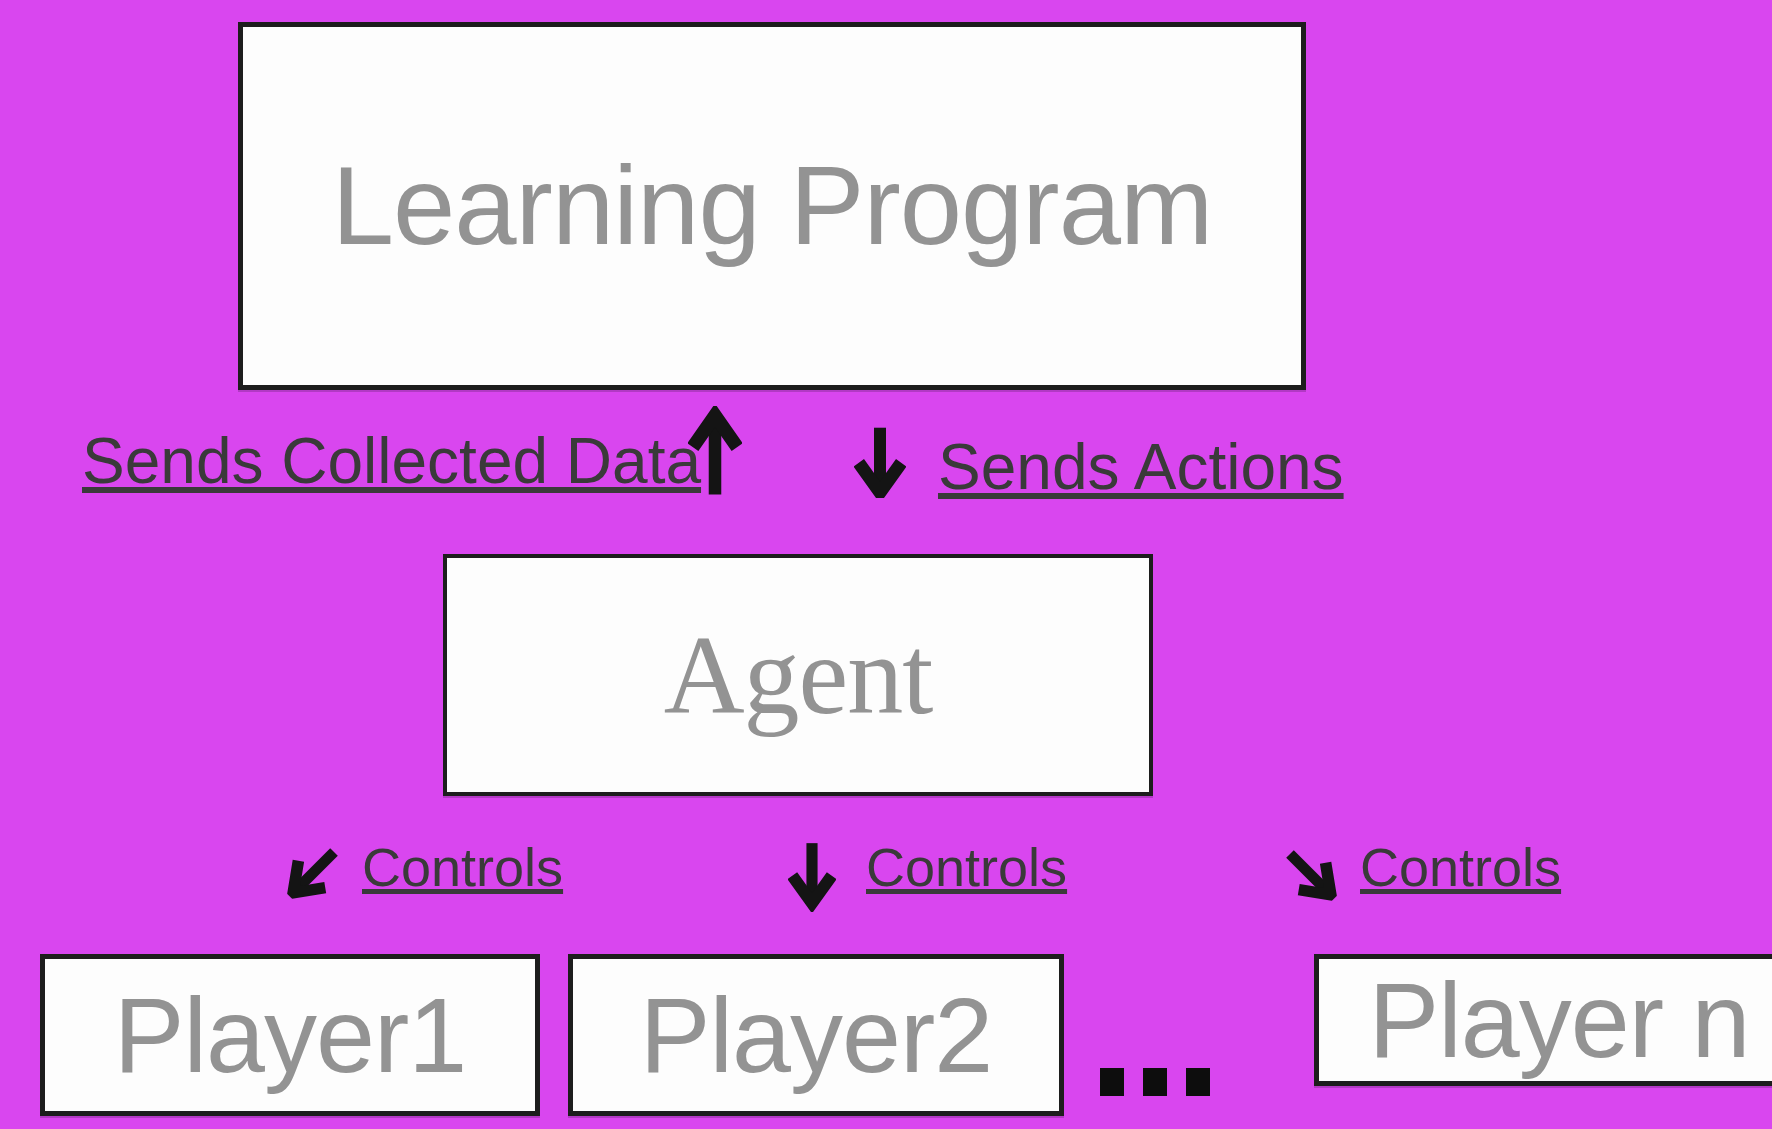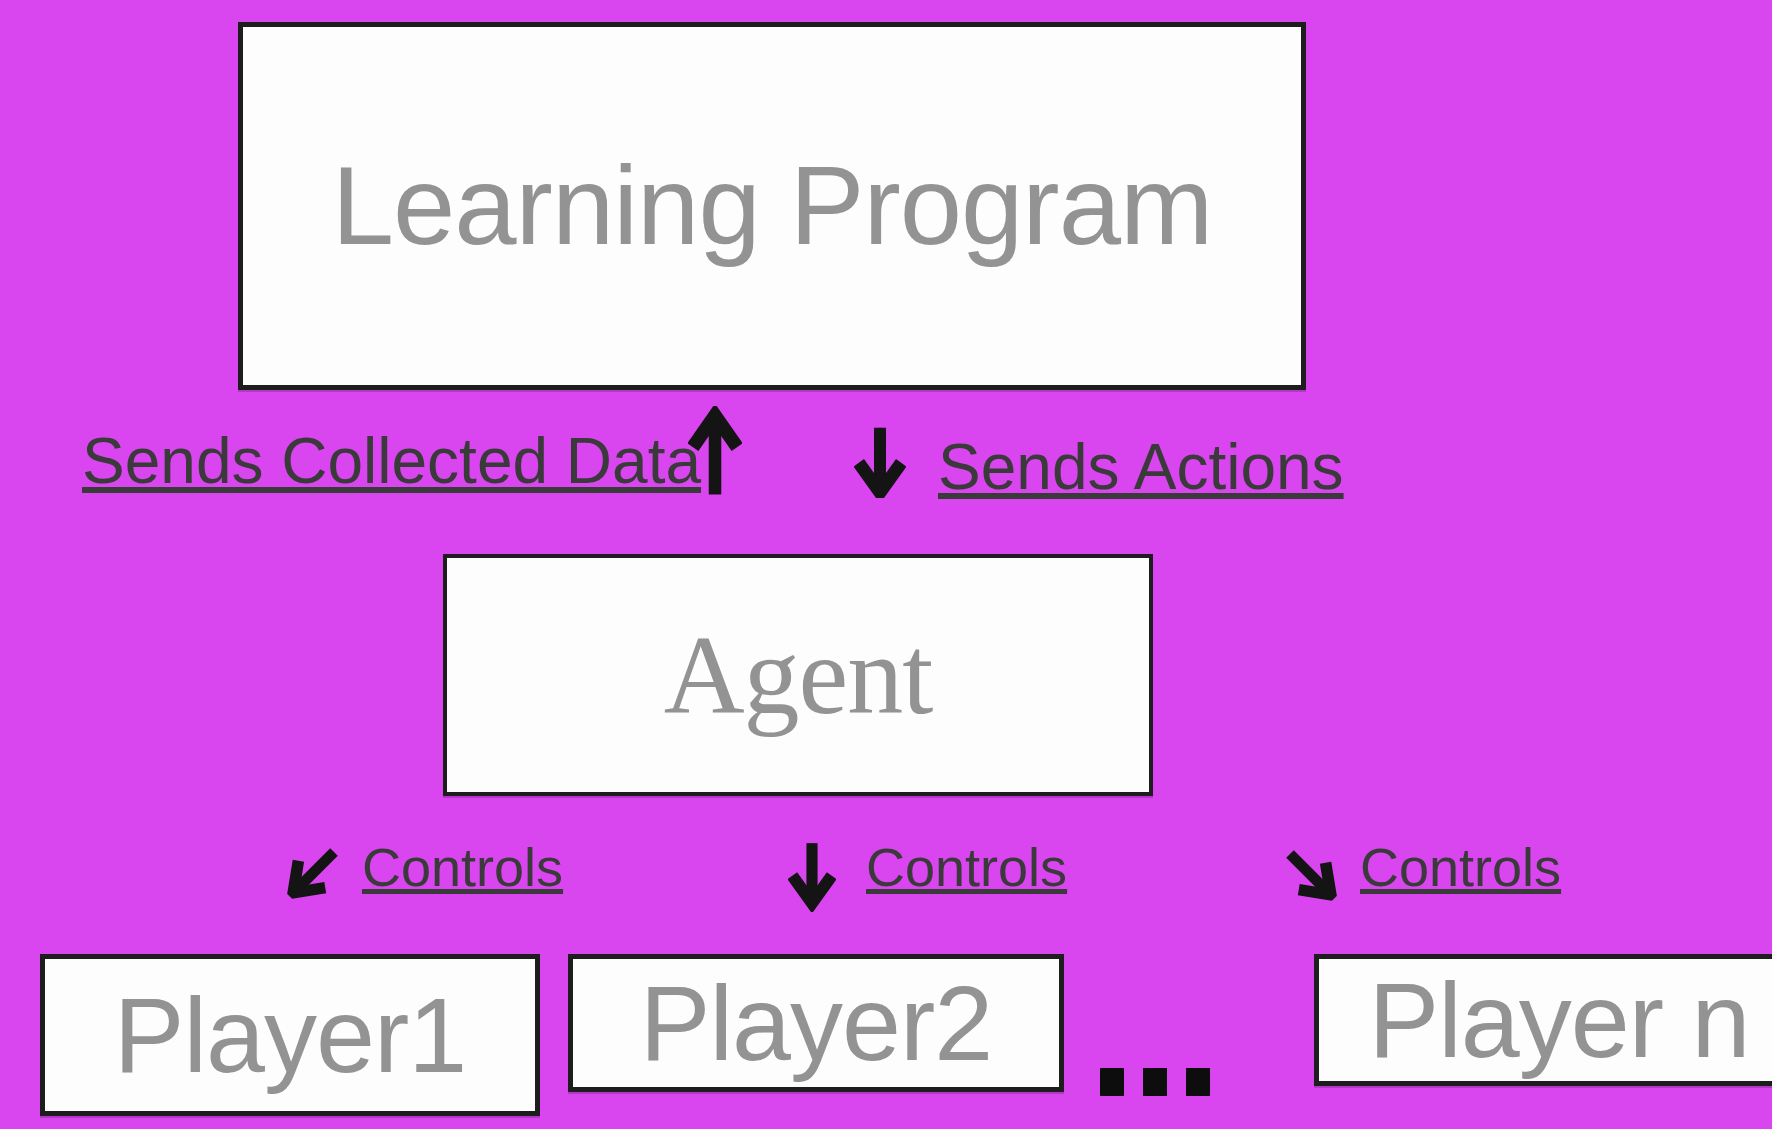--- a/index.html
+++ b/index.html
@@ -38,21 +38,21 @@
     line-height: 1;
   }
 
   .node-learning { left: 238px; top: 22px;  width: 1068px; height: 368px; }
   .node-learning .node-label { font-size: 112px; }
 
   .node-agent    { left: 443px; top: 554px; width: 710px;  height: 242px; border-width: 4px; font-family: Liberation Serif, serif; }
   .node-agent .node-label { font-size: 112px; }
 
   .node-player1  { left: 22px;   top: 954px; width: 500px; height: 162px; margin-left: 18px; }
-  .node-player2  { left: 568px;  top: 954px; width: 496px; height: 138px; }
+  .node-player2  { left: 568px;  top: 954px; width: 496px; height: 162px; }
   .node-playern  { left: 1314px; top: 954px; width: 490px; height: 132px; }
   .node-player1 .node-label,
   .node-player2 .node-label,
   .node-playern .node-label { font-size: 106px; }
 
   
   .edge-label {
     position: absolute;
     color: #3a3a3a;
     white-space: nowrap;

